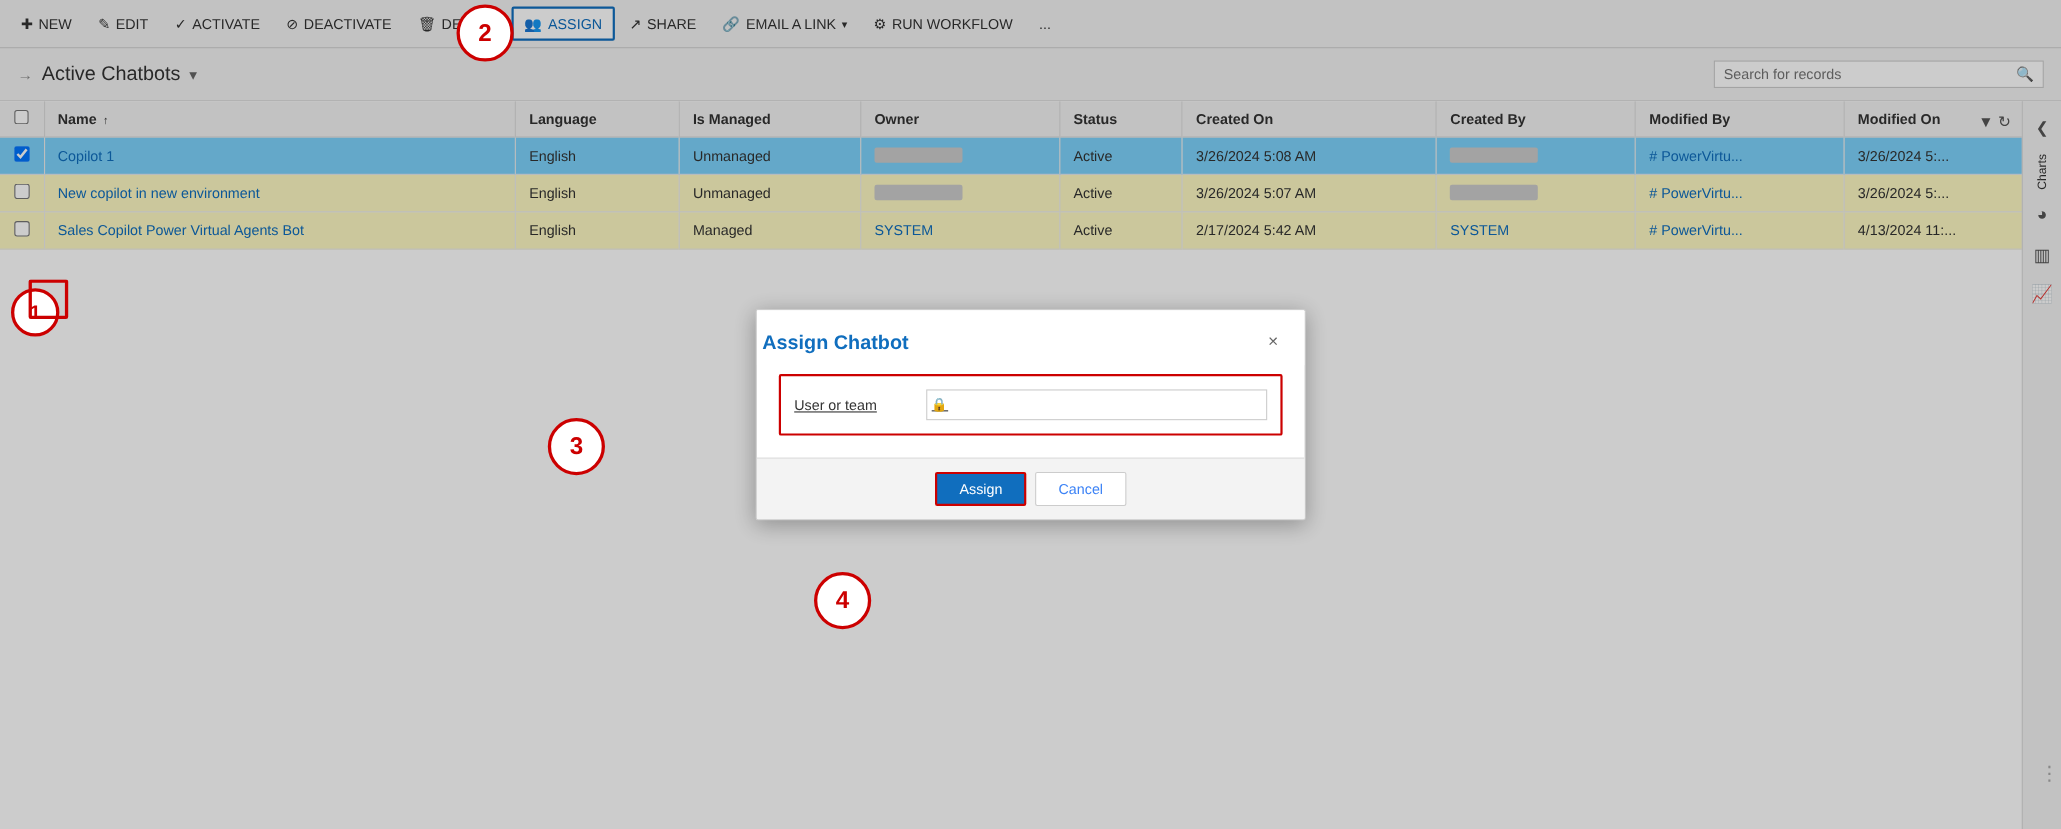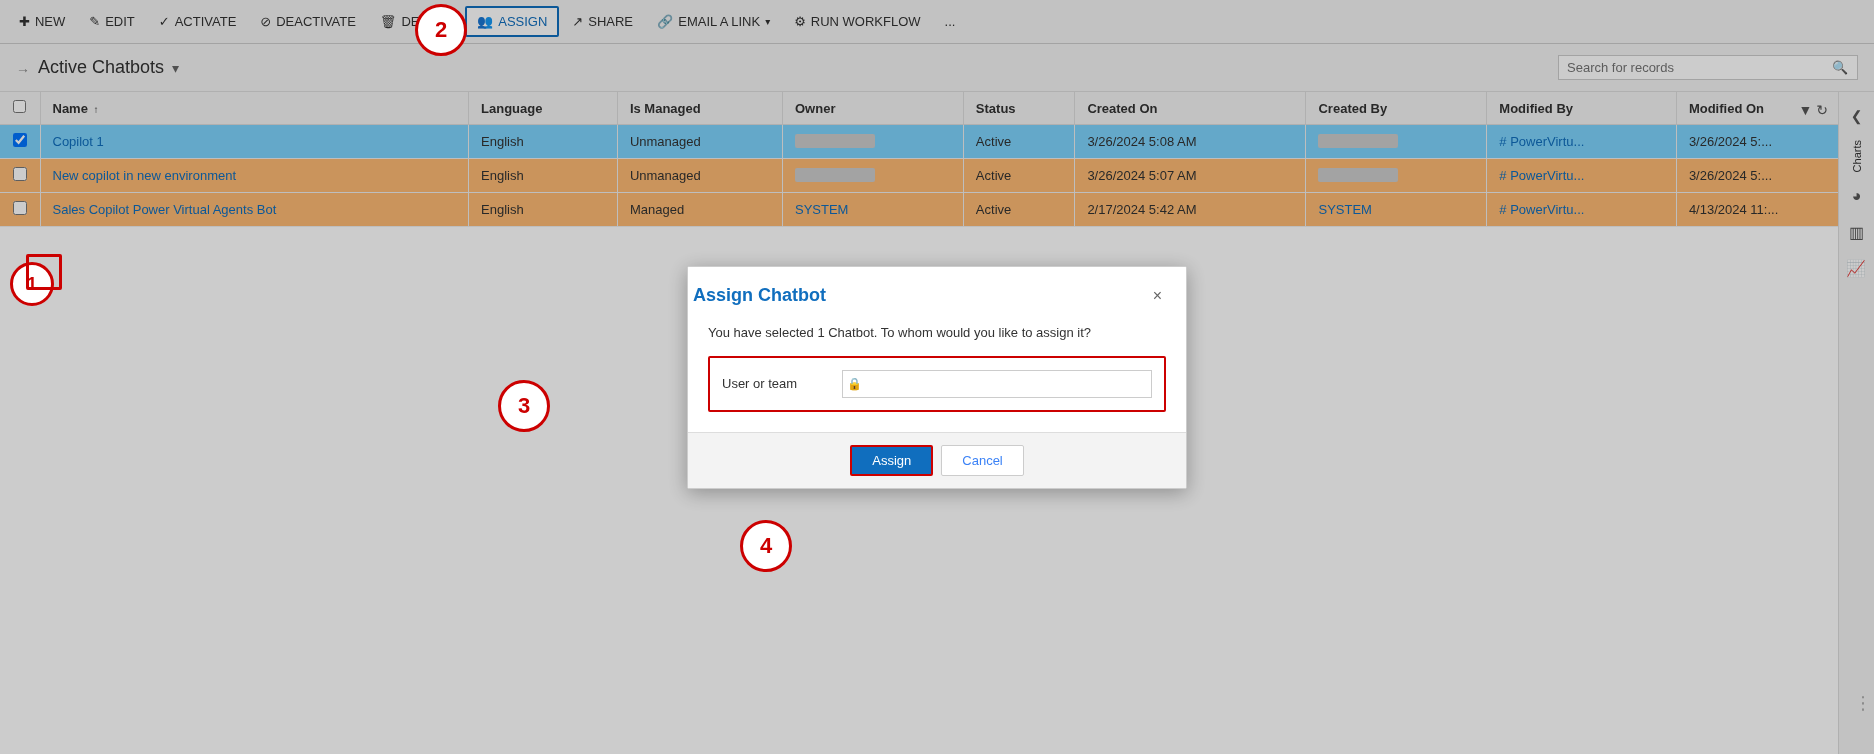--- a/index.html
+++ b/index.html
@@ -93,21 +93,21 @@
       padding: 8px 12px;
       text-align: left;
       font-weight: 600;
       color: #333;
       border-right: 1px solid #ddd;
       white-space: nowrap;
     }
     thead th:first-child { width: 40px; text-align: center; }
     tbody tr {
       border-bottom: 1px solid #eee;
-      background: #fdba74;
+      background: #fef9c3;
     }
     tbody tr.selected { background: #7dd3fc; }
     tbody td {
       padding: 8px 12px;
       color: #333;
       border-right: 1px solid #eee;
       white-space: nowrap;
     }
     tbody td:first-child { text-align: center; }
     .link-cell { color: #106ebe; text-decoration: none; cursor: pointer; }
@@ -214,21 +214,21 @@
     .modal-form {
       border: 2px solid #c00;
       padding: 12px;
       border-radius: 2px;
     }
     .form-row {
       display: flex;
       align-items: center;
       margin-bottom: 10px;
     }
-    .form-row:last-child { margin-bottom: 0; }
+    .form-row:last-child { margin-bottom: 0; text-decoration: underline; }
     .form-label {
       width: 120px;
       font-size: 13px;
       color: #333;
       flex-shrink: 0;
     }
     .form-input {
       flex: 1;
       border: 1px solid #ccc;
       padding: 4px 8px;
@@ -480,21 +480,20 @@
   <div class="step-box" style="left: 26px; top: 162px; width: 36px; height: 36px;"></div>
 </div>
 
 <div class="modal-overlay">
   <div class="modal">
     <div class="modal-header">
       <span class="modal-title">Assign Chatbot</span>
       <button class="modal-close">×</button>
     </div>
     <div class="modal-body">
-      <p class="modal-desc">You have selected 1 Chatbot. To whom would you like to assign it?</p>
       <div class="modal-form">
         <div class="form-row">
           <span class="form-label">User or team</span>
           <div class="form-input-with-icon">
             <span class="lock-icon">🔒</span>
             <input type="text" placeholder="" style="">
           </div>
         </div>
       </div>
     </div>

